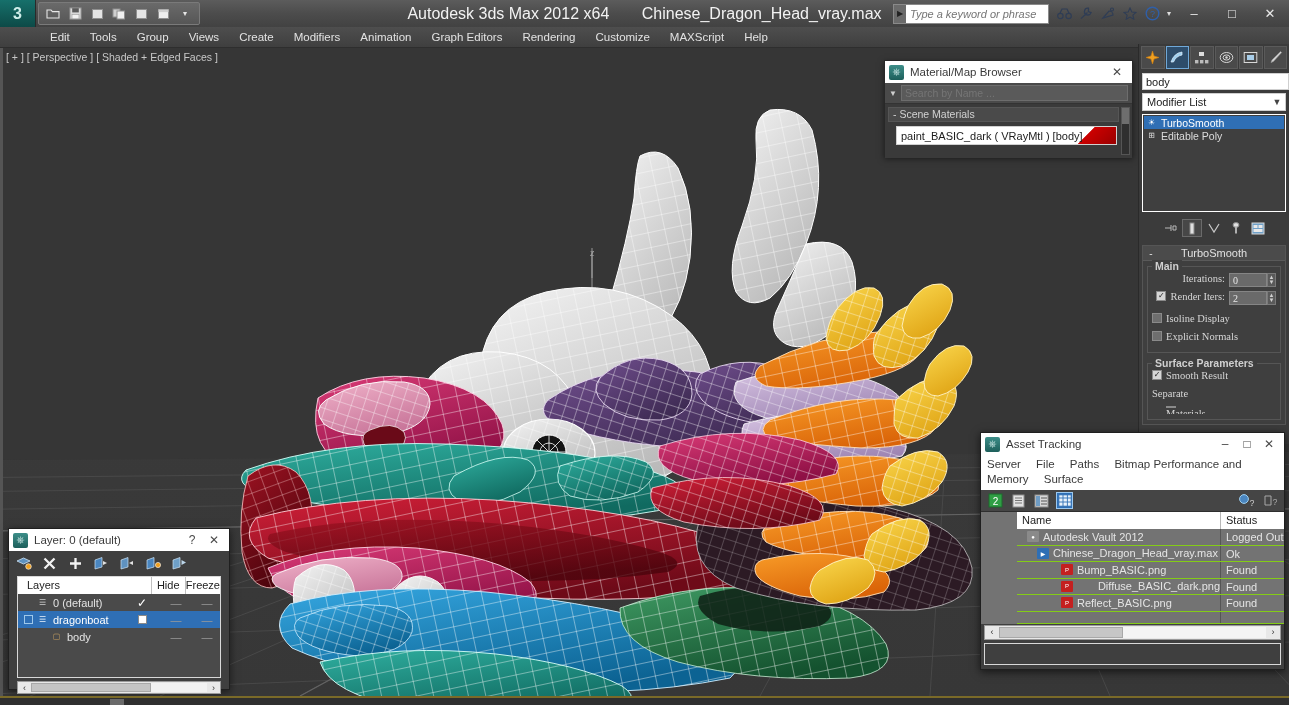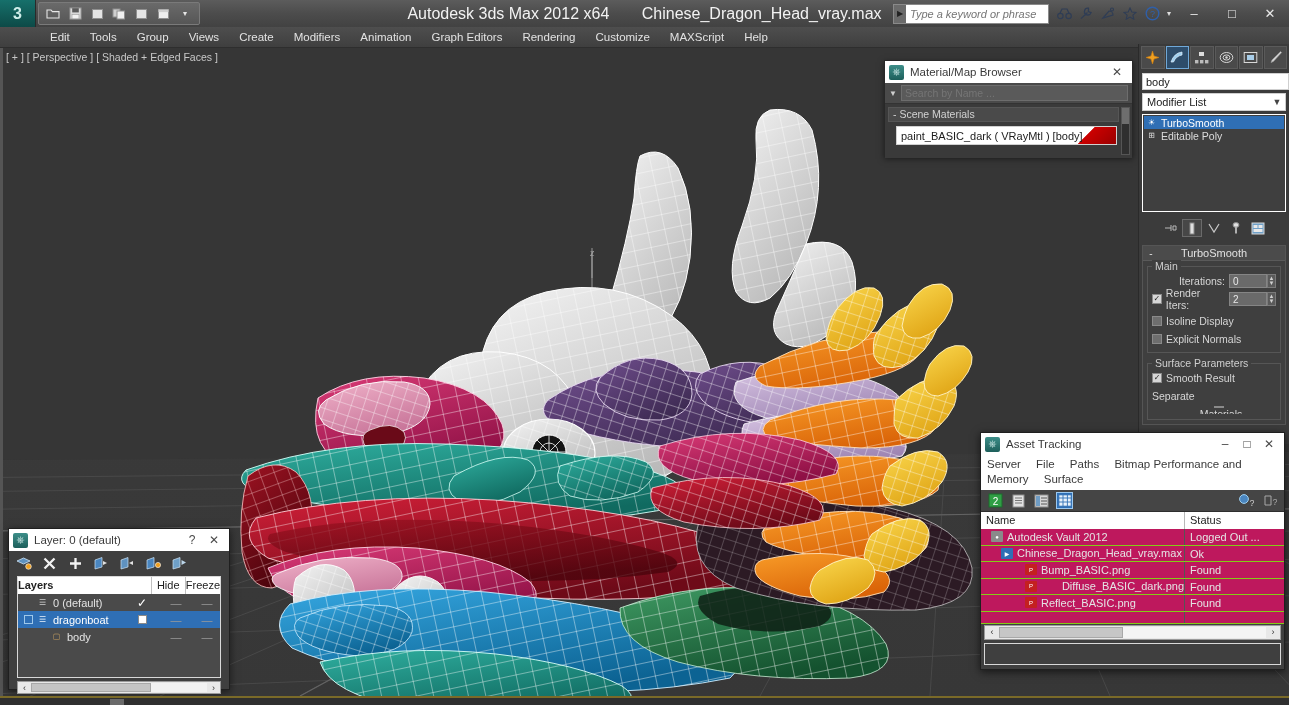--- a/index.html
+++ b/index.html
@@ -208,23 +208,23 @@
   }
   .roll-hdr {
     height:15px; background:#4b4b4b; border-bottom:1px solid #5a5a5a;
     display:flex; align-items:center; font-size:11px; color:#e0e0e0;
   }
   .roll-hdr .minus { width:16px; text-align:center; font-size:10px; }
   .roll-hdr .rt { flex:1; text-align:center; padding-right:16px; }
   .grp { margin:5px 4px 0 4px; border:1px solid #565656; padding:4px 4px 5px 4px; position:relative; }
   .grp-title {
     position:absolute; top:-7px; left:4px; background:#3f3f3f;
-    padding:0 3px; font-size:10.5px; color:#cfcfcf;
-  }
-  .prow { display:flex; align-items:center; height:16px; margin-top:2px; font-size:10.5px; color:#d6d6d6; }
+    padding:0 3px; font-size:10.5px; color:#cfcfcf;font-weight:bold;
+  }
+  .prow { display:flex; align-items:flex-start; height:16px; margin-top:2px; font-size:10.5px; color:#d6d6d6;font-family:Liberation Serif, serif; }
   .prow.right { justify-content:flex-end; }
   .chk {
     width:10px;height:10px;background:#d6d6d6;border:1px solid #8a8a8a;
     margin-right:4px;display:flex;align-items:center;justify-content:center;
     color:#222; font-size:8px; line-height:8px;
   }
   .chk.off { background:#6e6e6e; }
   .spin { display:flex; align-items:center; margin-left:4px; }
   .spin .fld {
     width:38px;height:14px;background:#6a6a6a;border:1px solid #858585;
@@ -250,21 +250,21 @@
   #at-menubar span { margin-right:12px; }
   #at-toolbar {
     height:22px; background:#454545; display:flex; align-items:center;
     padding:0 6px; gap:6px; border-bottom:1px solid #2e2e2e;
   }
   .at-tb {
     width:17px;height:17px;display:flex;align-items:center;justify-content:center;
     font-size:10px;
   }
   .at-tb.sel { background:#2f6fb5; border:1px solid #9cc8ee; }
-  #at-table { background:#be185d; }
+  #at-table { background:#737373;padding-left:36px; }
   .at-hdr-row { display:flex; height:17px; background:#ffffff; color:#222; font-size:11px; }
   .at-hdr-row .c1 { width:204px; padding-left:5px; line-height:16px; border-right:1px solid #b8b8b8; }
   .at-hdr-row .c2 { flex:1; padding-left:5px; line-height:16px; }
   .at-row { display:flex; height:16.5px; font-size:11px; color:#e4e4e4; border-bottom:1px solid #84cc16; }
   .at-row .c1 { width:204px; display:flex; align-items:center; border-right:1px solid #555; overflow:hidden; }
   .at-row .c2 { flex:1; padding-left:5px; line-height:16px; overflow:hidden; white-space:nowrap; }
   .at-ico { width:12px;height:11px;margin-right:4px;flex:none;border-radius:1px;
             font-size:6px;display:flex;align-items:center;justify-content:center;color:#fff; }
   #at-hscroll {
     height:15px; background:#e8e8e8; border:1px solid #9a9a9a;
@@ -281,21 +281,21 @@
   
   #layerwin {
     left:8px; top:528px; width:222px; height:162px;
     border:1px solid #1f1f1f; background:#3f3f3f;
     box-shadow:0 2px 8px rgba(0,0,0,.55);
   }
   #lw-tools { height:25px; display:flex; align-items:center; padding:0 6px; gap:9px; }
   .lw-tb { width:17px;height:17px;display:flex;align-items:center;justify-content:center; }
   #lw-table { margin:0 8px; border:1px solid #d8d8d8; background:#4a4a4a; height:102px; position:relative; }
   .lw-hdr { display:flex; height:17px; background:#ffffff; color:#222; font-size:11px; }
-  .lw-hdr .ch1 { width:108px; padding-left:0; line-height:16px;font-weight:bold; }
+  .lw-hdr .ch1 { width:108px; padding-left:9px; line-height:16px; }
   .lw-hdr .ch2 { width:32px; }
   .lw-hdr .ch3 { width:36px; text-align:center; line-height:16px; border-left:1px solid #c0c0c0; }
   .lw-hdr .ch4 { flex:1; text-align:center; line-height:16px; border-left:1px solid #c0c0c0; }
   .lw-row { display:flex; height:17px; font-size:11px; color:#e2e2e2; align-items:center; }
   .lw-row.sel { background:#2f6fb5; color:#ffffff; }
   .lw-row .n { width:108px; display:flex; align-items:center; overflow:hidden; }
   .lw-row .h { width:32px; text-align:center; }
   .lw-row .f { width:36px; text-align:center; color:#9a9a9a; }
   .lw-row .z { flex:1; text-align:center; color:#9a9a9a; }
   .lyr-ico { width:13px;height:11px;margin-right:4px;flex:none;

